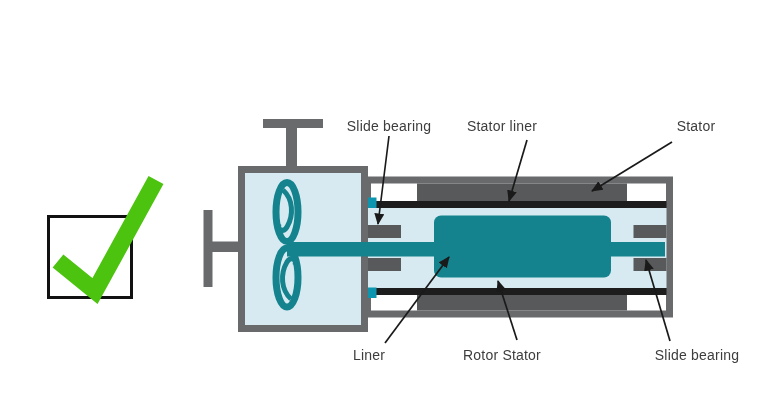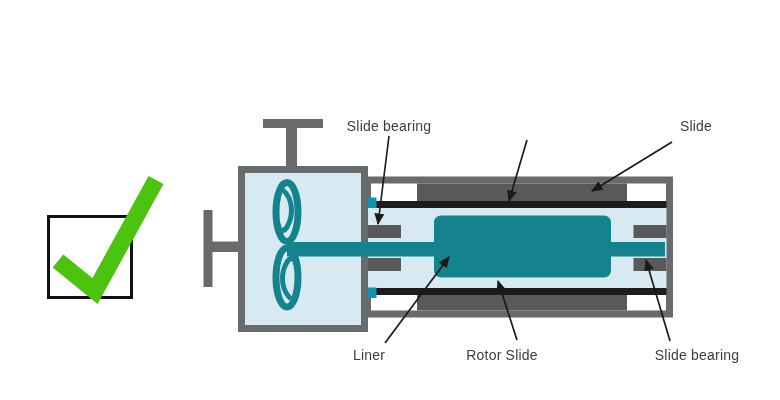--- a/index.html
+++ b/index.html
@@ -76,18 +76,19 @@
       <line x1="389" y1="136" x2="378" y2="224" marker-end="url(#ah)"></line>
       <line x1="527" y1="140" x2="509" y2="201" marker-end="url(#ah)"></line>
       <line x1="672" y1="142" x2="592" y2="191" marker-end="url(#ah)"></line>
       <line x1="385" y1="343" x2="449" y2="257" marker-end="url(#ah)"></line>
       <line x1="517" y1="340" x2="498" y2="281" marker-end="url(#ah)"></line>
       <line x1="670" y1="341" x2="646" y2="260" marker-end="url(#ah)"></line>
     </g>
   </svg>
 
   <div class="lbl" style="left:389px; top:117px">Slide bearing</div>
-  <div class="lbl" style="left:696px; top:117px">Slide</div>
+  <div class="lbl" style="left:502px; top:117px">Stator liner</div>
+  <div class="lbl" style="left:696px; top:117px">Stator</div>
   <div class="lbl" style="left:369px; top:346px">Liner</div>
-  <div class="lbl" style="left:502px; top:346px">Rotor Slide</div>
+  <div class="lbl" style="left:502px; top:346px">Rotor Stator</div>
   <div class="lbl" style="left:697px; top:346px">Slide bearing</div>
 
 </div>
 
 </body></html>

